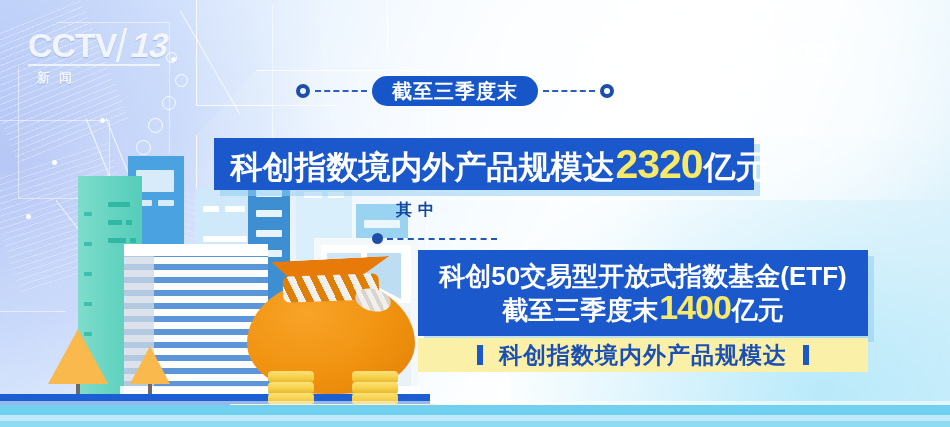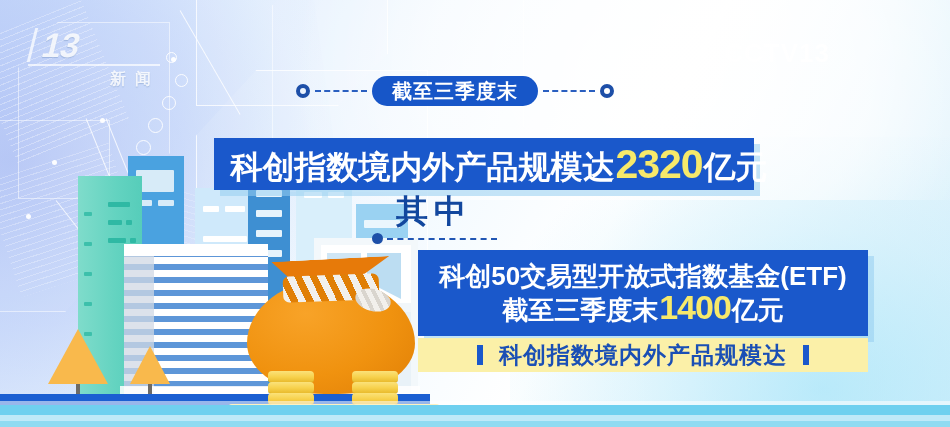--- a/index.html
+++ b/index.html
@@ -126,23 +126,23 @@
     border-left: 3px solid rgba(255,255,255,0.8);
     transform: skewX(-14deg);
   }
   .logo-rule {
     margin-top: 2px;
     height: 2px; width: 132px;
     background: rgba(255,255,255,0.75);
   }
   .logo-sub {
     margin-top: 3px;
-    text-align: right;
+    text-align: left;
     width: 132px;
-    font-size: 16px;
+    font-size: 13px;
     font-weight: bold;
     letter-spacing: 9px;
     text-indent: 9px;
     color: rgba(255,255,255,0.9);
     text-shadow: 0 1px 1px rgba(120,150,195,0.5);
   }
 
   
   #illustration { position: absolute; left: 0; bottom: 0; width: 470px; height: 300px; }
   .bldg { position: absolute; bottom: 27px; }
@@ -287,23 +287,23 @@
     font-size: 41px;
     font-weight: bold;
     letter-spacing: -1px;
     padding: 0 1px;
     line-height: 1;
   }
 
   
   #qizhong {
     position: absolute;
-    left: 396px; top: 190px;
+    left: 396px; top: 200px;
     color: #12479e;
-    font-size: 32px;
+    font-size: 16px;
     font-weight: bold;
     letter-spacing: 6px;
     text-align: center;
   }
   #qz-dot {
     position: absolute;
     left: 372px; top: 233px;
     width: 11px; height: 11px;
     border-radius: 50%;
     background: #1d4fa8;
@@ -390,20 +390,21 @@
     <div class="dotsmall" style="left:171px; top:57px;"></div>
     <div class="dotsmall" style="left:100px; top:118px;"></div>
     <div class="dotsmall" style="left:52px; top:160px;"></div>
     <div class="dotsmall" style="left:26px; top:214px;"></div>
 
     <div class="watermark">CCTV13</div>
   </div>
 
   <div id="logo">
     <div class="logo-main">
+      <span>CCTV</span>
       <span class="logo-13">13</span>
     </div>
     <div class="logo-rule"></div>
     <div class="logo-sub">新闻</div>
   </div>
 
   <div id="illustration">
 
     <div class="bldg" style="left:128px; height:244px; width:56px; background:#4aa2e0;">
       <div class="win" style="left:8px; top:14px; width:38px; height:22px; background:#ffffff; opacity:.78;"></div>

